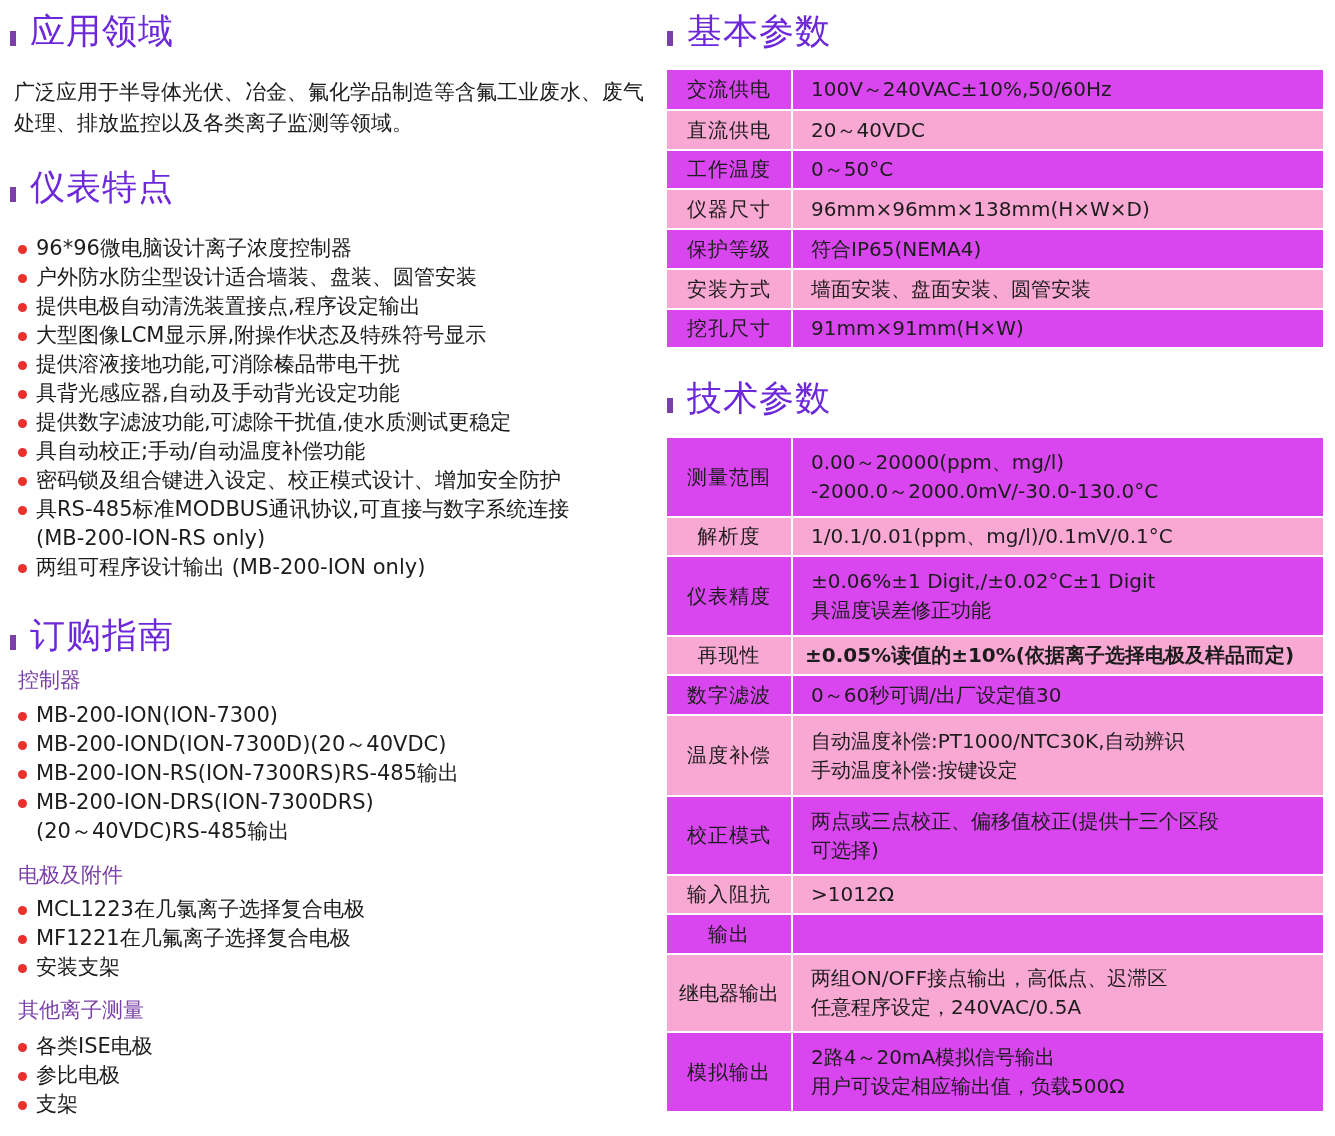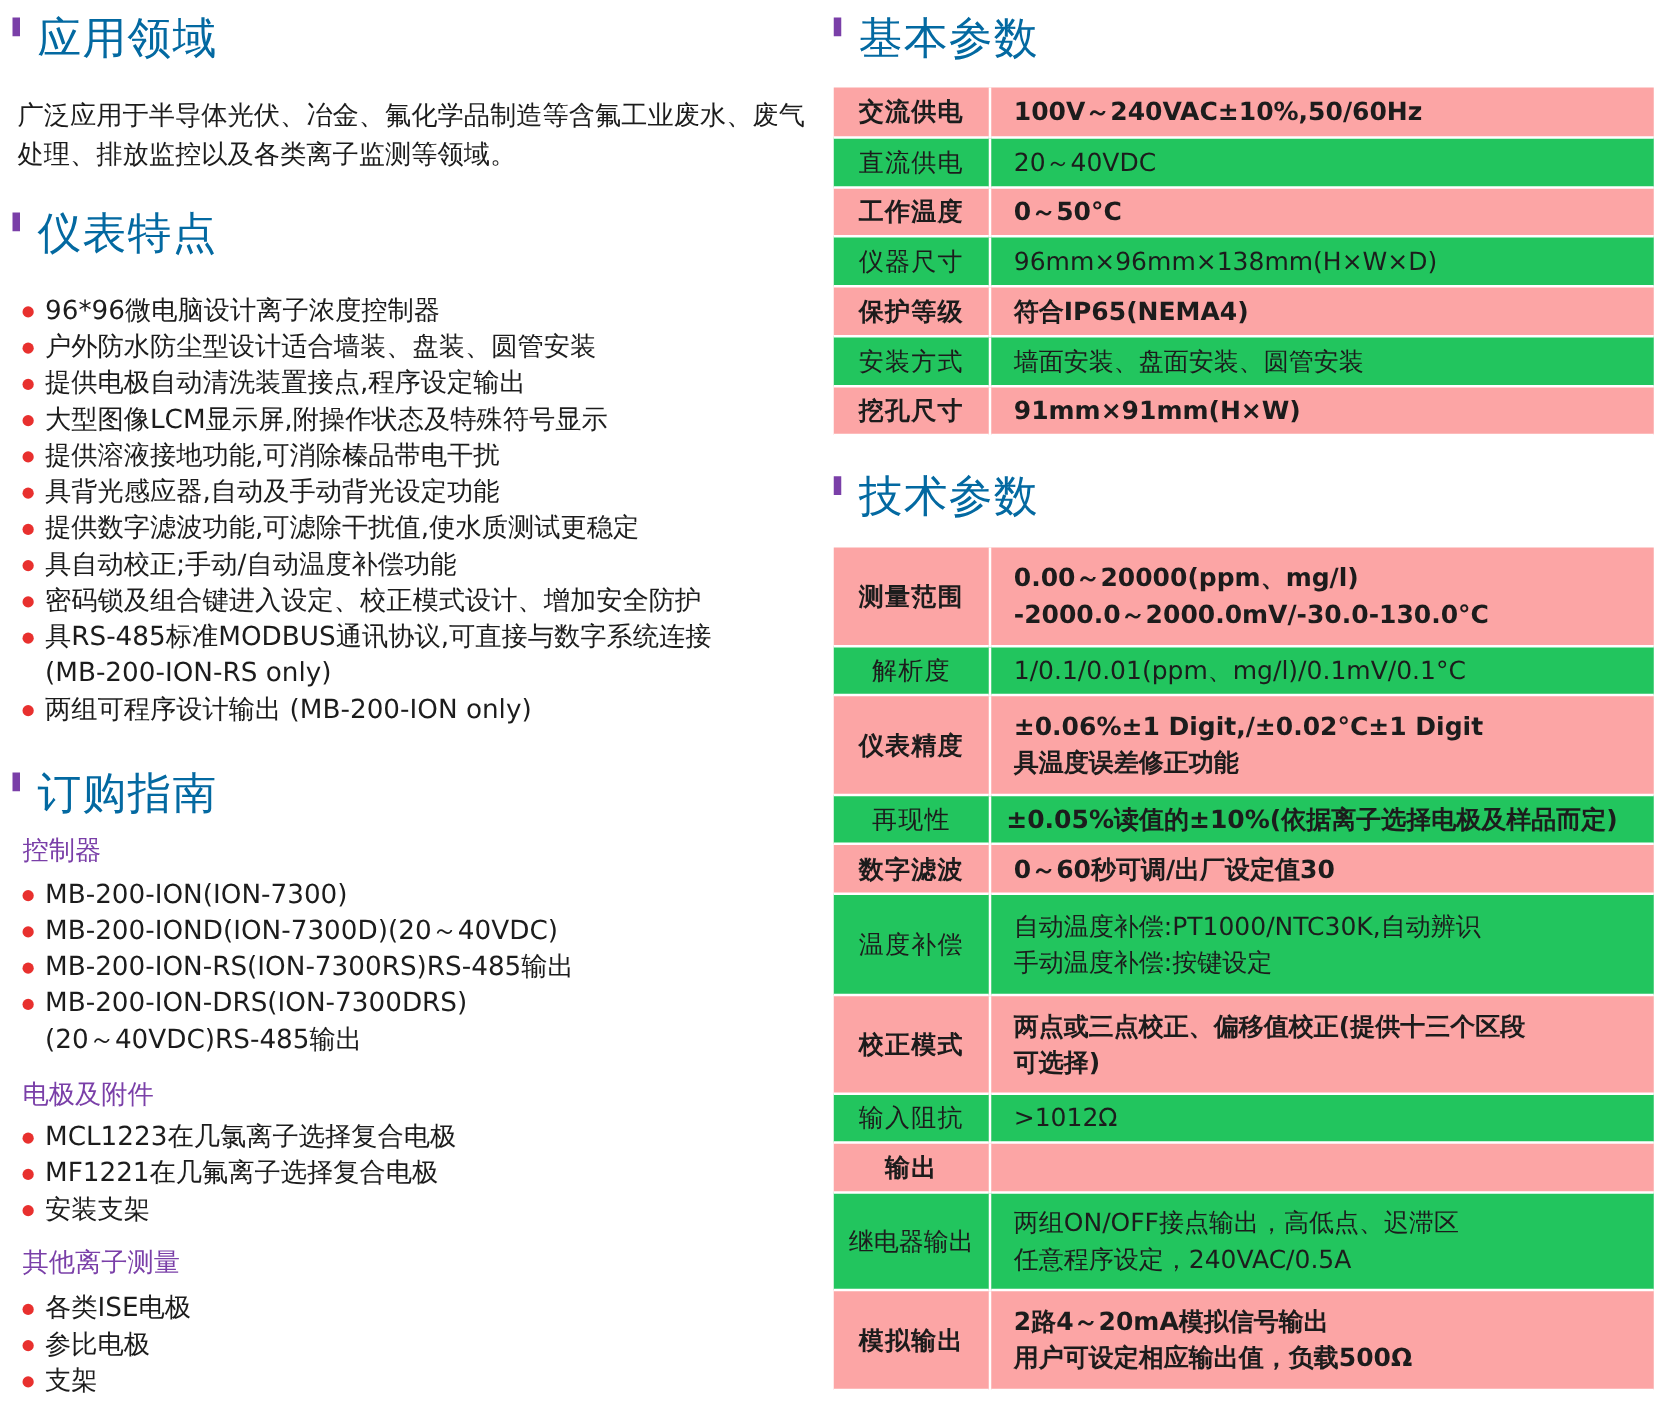--- a/index.html
+++ b/index.html
@@ -3,22 +3,22 @@
 <meta charset="utf-8">
 <style>
   * { box-sizing: border-box; margin: 0; padding: 0; }
   html, body { width: 1335px; height: 1136px; background: #ffffff; overflow: hidden; }
   body { position: relative; font-family: "DejaVu Sans", "Liberation Sans", sans-serif; color: #1a1a1a; }
 
   .col-left { position: absolute; left: 0; top: 0; width: 660px; }
   .col-right { position: absolute; left: 667px; top: 0; width: 656px; }
 
   .section-title {
-    position: absolute; display: flex; 
-    font-size: 35px; color: #0369a1; line-height: 1; letter-spacing: 1px;
+    position: absolute; display: flex; align-items: flex-end;
+    font-size: 35px; color: #6d28d9; line-height: 1; letter-spacing: 1px;
   }
   .section-title .bar {
     display: inline-block; width: 6px; height: 15px; background: #7a3fa8;
     margin-right: 14px; margin-bottom: 3px;
   }
 
   .para { position: absolute; left: 14px; width: 640px; font-size: 21px; line-height: 31px; color: #1c1c1c; }
 
   .bullets { position: absolute; left: 18px; list-style: none; }
   .bullets li { position: relative; padding-left: 18px; font-size: 21px; line-height: 29px; color: #1c1c1c; white-space: nowrap; }
@@ -26,22 +26,22 @@
     position: absolute; left: 0; top: 11px; width: 9px; height: 9px; border-radius: 50%; background: #e8302e;
   }
   .bullets li .cont { display: block; }
 
   .sub-title { position: absolute; left: 18px; font-size: 21px; color: #7a3fa8; line-height: 1; }
 
   table.spec { position: absolute; left: 0; width: 656px; border-collapse: collapse; table-layout: fixed; }
   table.spec td { font-size: 20px; color: #1c1c1c; vertical-align: middle; }
   table.spec td.k { width: 125px; text-align: center; border-right: 2px solid #ffffff; letter-spacing: 1px; }
   table.spec td.v { padding-left: 18px; line-height: 29px; }
-  table.spec tr.light td { background: #fca5a5; font-weight: bold; }
-  table.spec tr.dark td { background: #22c55e; }
+  table.spec tr.light td { background: #d946ef; }
+  table.spec tr.dark td { background: #f9a8d4; }
   table.spec tr { border-bottom: 2px solid #ffffff; }
   table.spec .line { display: block; white-space: nowrap; }
 </style>
 </head>
 <body>
 
 <div class="col-left">
 
   <div class="section-title" style="left:10px; top:14px;">
     <span class="bar"></span>

